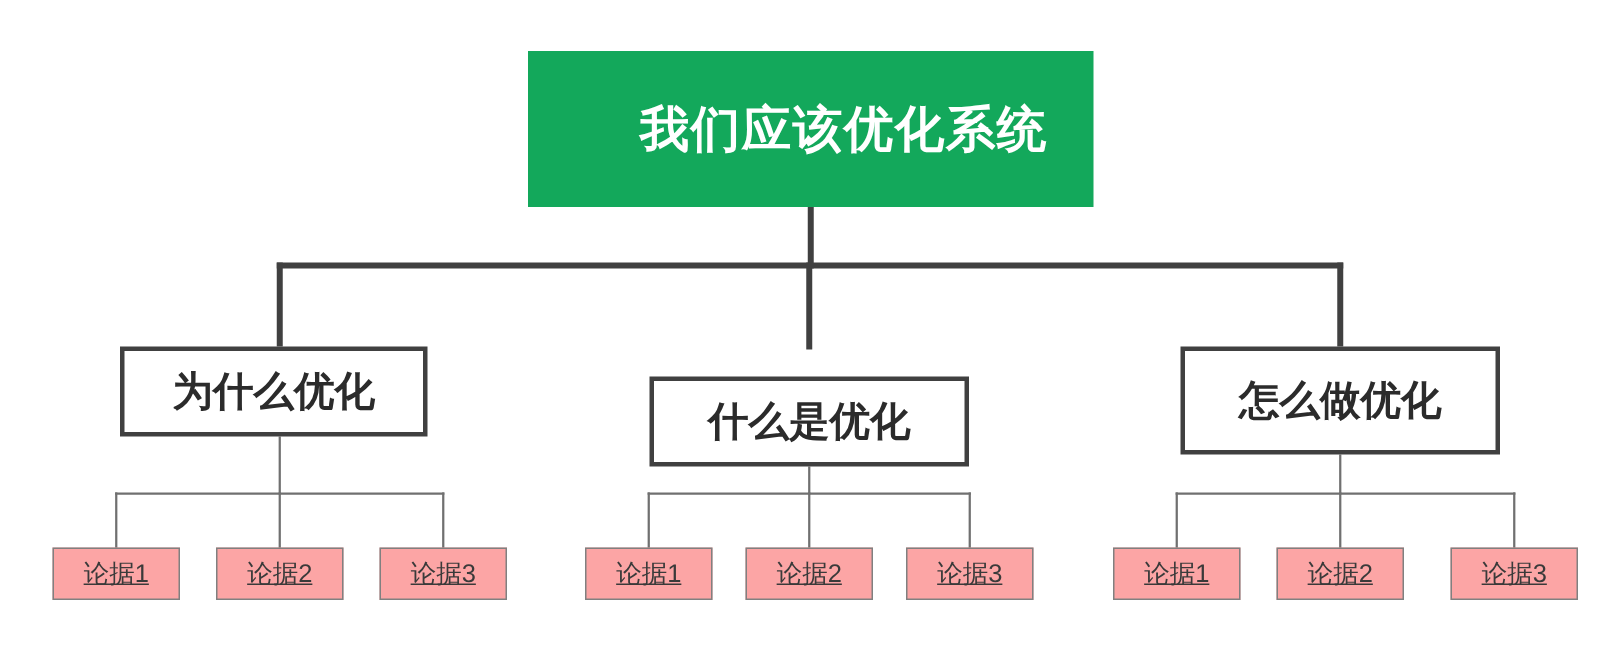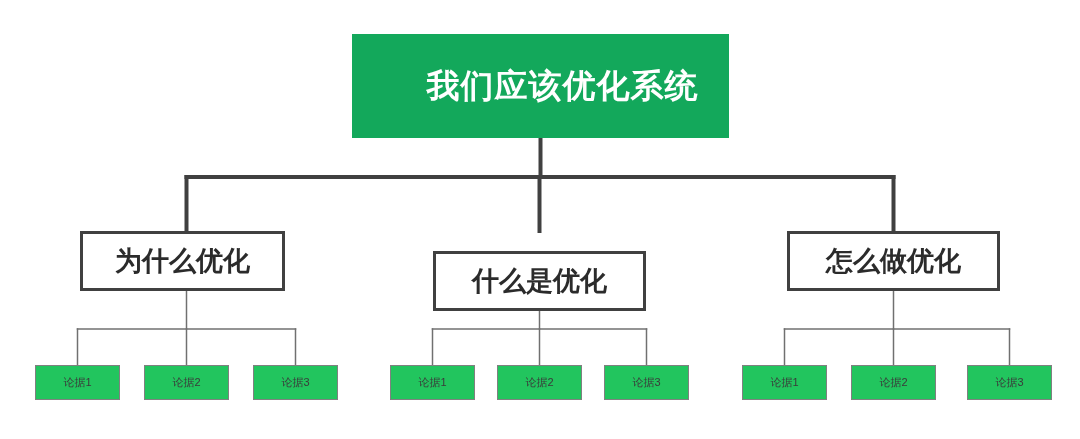--- a/index.html
+++ b/index.html
@@ -45,25 +45,26 @@
     padding-left: 44px;
   }
   .node-branch {
     background: #ffffff;
     color: #2b2b2b;
     font-weight: bold;
     font-size: 27px;
     border: 3px solid #404040;
   }
   .node-leaf {
-    background: #22c55e;
+    background: #fca5a5;
     color: #3a3a3a;
     font-weight: normal;
-    font-size: 11px;
+    font-size: 17px;
     border: 1px solid #808080;
+    text-decoration: underline;
   }
 </style>
 </head>
 <body>
 
 <div id="canvas">
 
   <svg id="connectors" viewBox="0 0 1080 439" xmlns="http://www.w3.org/2000/svg">
       <line x1="540.5" y1="138" x2="540.5" y2="177" stroke="#404040" stroke-width="4" stroke-linecap="square"></line>
       <line x1="186.5" y1="177" x2="893.5" y2="177" stroke="#404040" stroke-width="4" stroke-linecap="square"></line>
@@ -90,19 +91,19 @@
   <div id="nodes-layer">
       <div class="node node-root" style="left: 352px; top: 34px; width: 377px; height: 104px;">我们应该优化系统</div>
       <div class="node node-branch" style="left: 80px; top: 231px; width: 205px; height: 60px;">为什么优化</div>
       <div class="node node-leaf" style="left: 35px; top: 365px; width: 85px; height: 35px;">论据1</div>
       <div class="node node-leaf" style="left: 144px; top: 365px; width: 85px; height: 35px;">论据2</div>
       <div class="node node-leaf" style="left: 253px; top: 365px; width: 85px; height: 35px;">论据3</div>
       <div class="node node-branch" style="left: 433px; top: 231px; width: 213px; height: 60px; margin-top: 20px;">什么是优化</div>
       <div class="node node-leaf" style="left: 390px; top: 365px; width: 85px; height: 35px;">论据1</div>
       <div class="node node-leaf" style="left: 497px; top: 365px; width: 85px; height: 35px;">论据2</div>
       <div class="node node-leaf" style="left: 604px; top: 365px; width: 85px; height: 35px;">论据3</div>
-      <div class="node node-branch" style="left: 787px; top: 231px; width: 213px; height: 60px;">怎么做优化</div>
+      <div class="node node-branch" style="left: 787px; top: 231px; width: 213px; height: 72px;">怎么做优化</div>
       <div class="node node-leaf" style="left: 742px; top: 365px; width: 85px; height: 35px;">论据1</div>
       <div class="node node-leaf" style="left: 851px; top: 365px; width: 85px; height: 35px;">论据2</div>
       <div class="node node-leaf" style="left: 967px; top: 365px; width: 85px; height: 35px;">论据3</div>
     </div>
 
 </div>
 
 </body></html>

